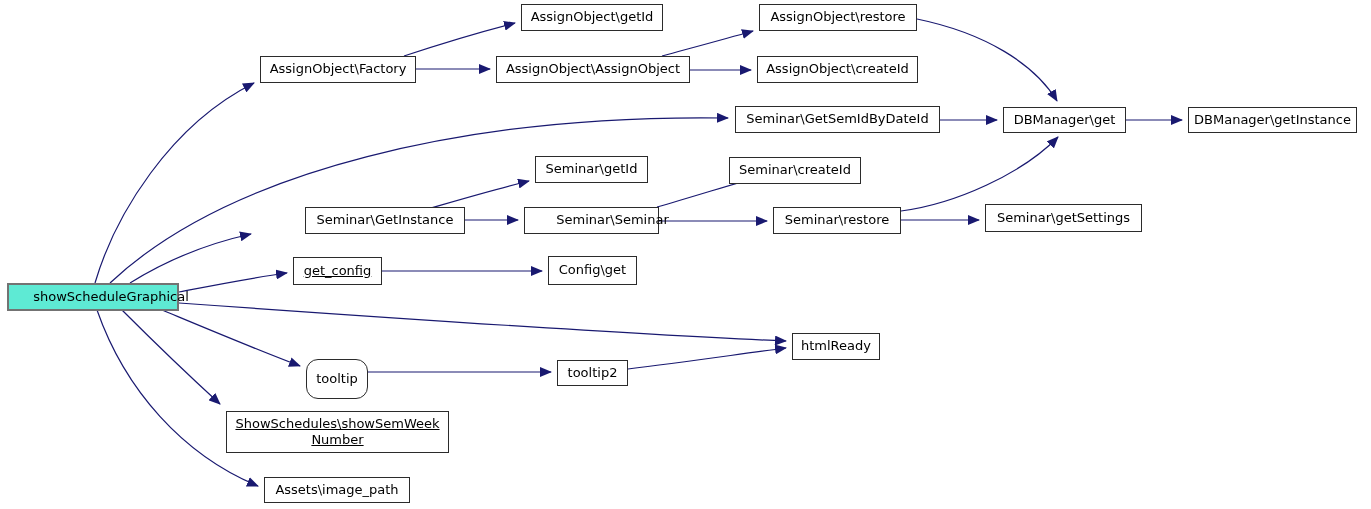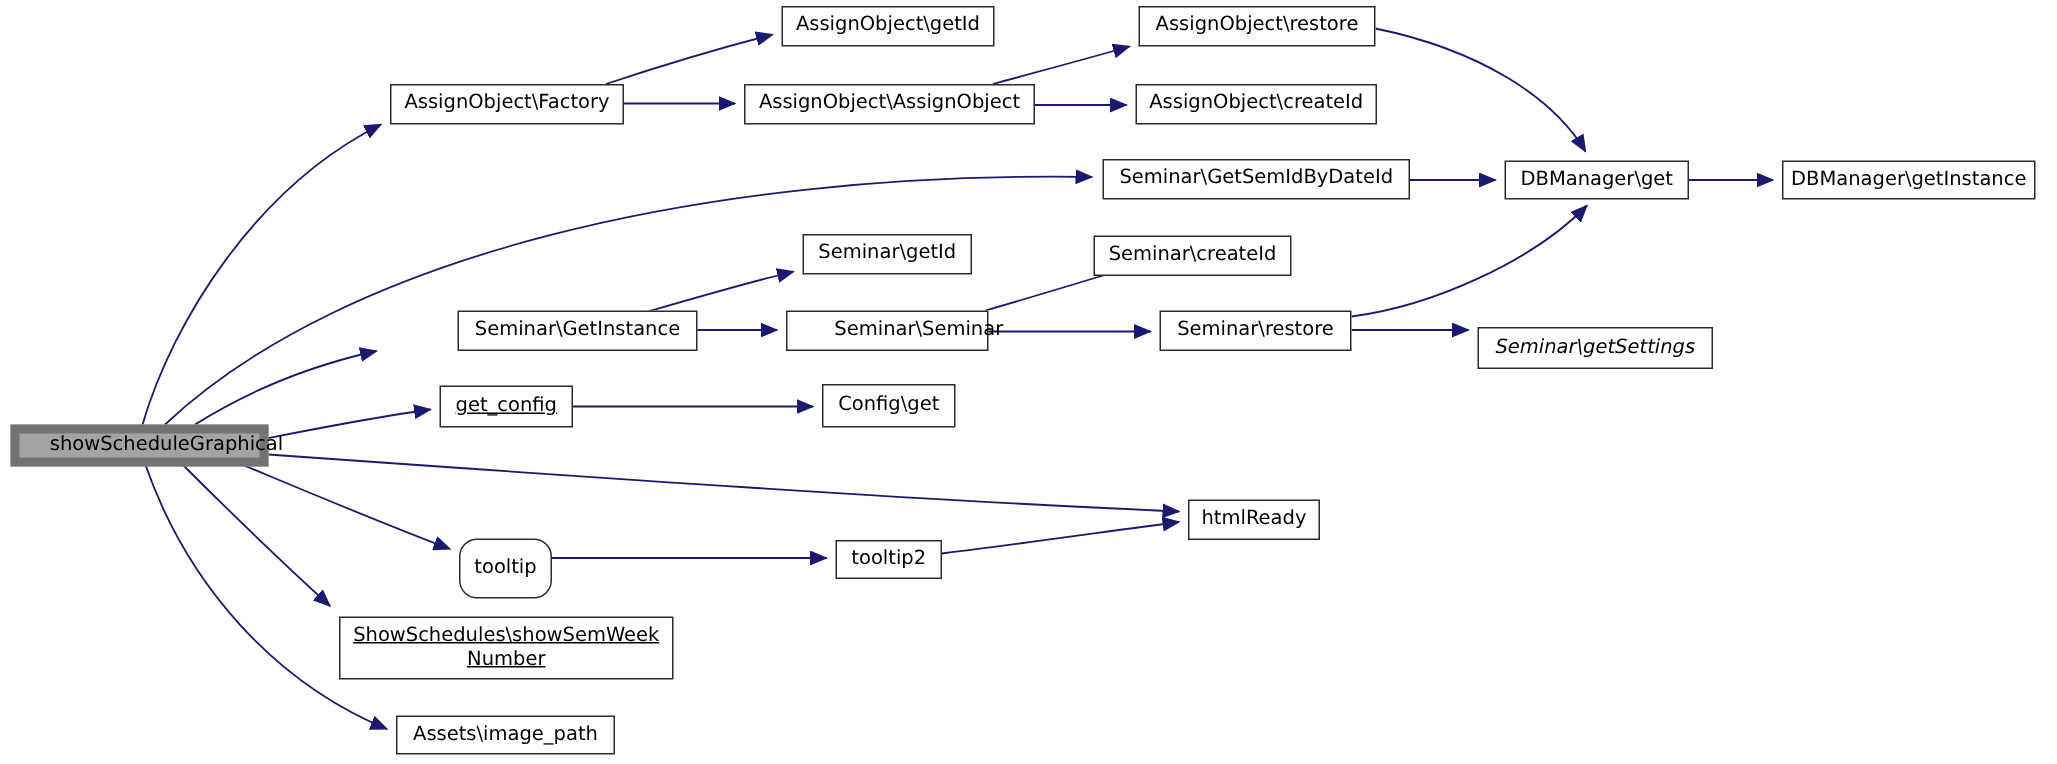--- a/index.html
+++ b/index.html
@@ -20,22 +20,22 @@
     line-height:1.25;
     display:flex;
     align-items:center;
     justify-content:center;
     text-align:center;
     white-space:pre-line;
     cursor:pointer;
     user-select:none;
   }
   .node.highlight{
-    background:#a3a3a3;
-    border:6px solid #737373;
+    background:#5eead4;
+    border:2px solid #737373;
     cursor:default;
     padding-left:36px;
   }
   .edge{fill:none;stroke:#191970;stroke-width:1.2px;}
 </style>
 </head>
 <body>
 
 <div class="graph">
   <svg class="edges" width="1371" height="509" viewBox="0 0 1371 509" xmlns="http://www.w3.org/2000/svg">
@@ -79,21 +79,21 @@
       <div class="node" style="left: 759px; top: 4px; width: 158px; height: 27px;">AssignObject\restore</div>
       <div class="node" style="left: 757px; top: 56px; width: 161px; height: 27px;">AssignObject\createId</div>
       <div class="node" style="left: 735px; top: 106px; width: 205px; height: 27px;">Seminar\GetSemIdByDateId</div>
       <div class="node" style="left: 1003px; top: 107px; width: 123px; height: 26px;">DBManager\get</div>
       <div class="node" style="left: 1188px; top: 107px; width: 169px; height: 26px;">DBManager\getInstance</div>
       <div class="node" style="left: 535px; top: 156px; width: 113px; height: 27px;">Seminar\getId</div>
       <div class="node" style="left: 729px; top: 157px; width: 132px; height: 27px;">Seminar\createId</div>
       <div class="node" style="left: 257px; top: 207px; width: 160px; height: 27px; margin-left: 48px;">Seminar\GetInstance</div>
       <div class="node" style="left: 524px; top: 207px; width: 135px; height: 27px; padding-left: 42px;">Seminar\Seminar</div>
       <div class="node" style="left: 773px; top: 207px; width: 128px; height: 27px;">Seminar\restore</div>
-      <div class="node" style="left: 985px; top: 218px; width: 157px; height: 28px; font-style: italic;">Seminar\getSettings</div>
+      <div class="node" style="left: 985px; top: 204px; width: 157px; height: 28px;">Seminar\getSettings</div>
       <div class="node" style="left: 293px; top: 257px; width: 89px; height: 28px; text-decoration: underline;">get_config</div>
       <div class="node" style="left: 548px; top: 256px; width: 89px; height: 29px;">Config\get</div>
       <div class="node" style="left: 792px; top: 333px; width: 88px; height: 27px;">htmlReady</div>
       <div class="node" style="left: 306px; top: 359px; width: 62px; height: 40px; border-radius: 12px;">tooltip</div>
       <div class="node" style="left: 557px; top: 360px; width: 71px; height: 26px;">tooltip2</div>
       <div class="node" style="left: 226px; top: 411px; width: 223px; height: 42px; text-decoration: underline;">ShowSchedules\showSemWeek
 Number</div>
       <div class="node" style="left: 264px; top: 477px; width: 146px; height: 26px;">Assets\image_path</div>
     </div>
 </div>

